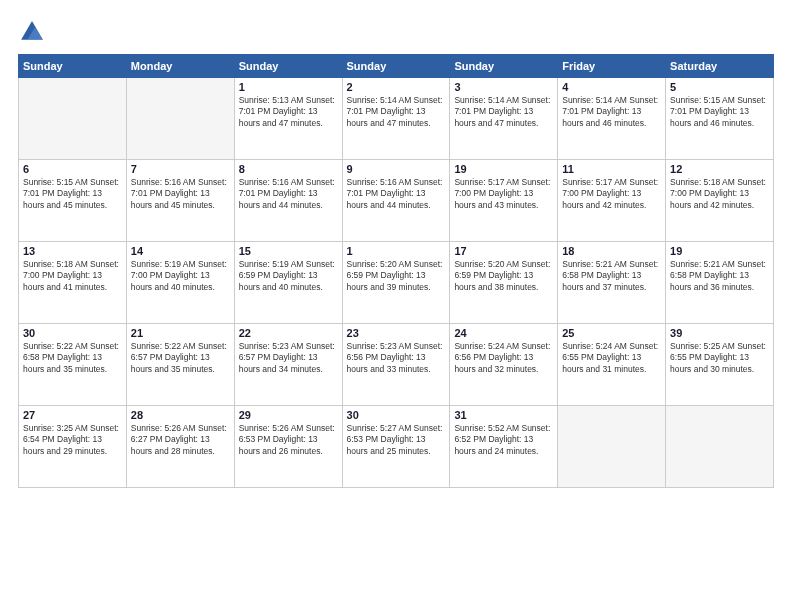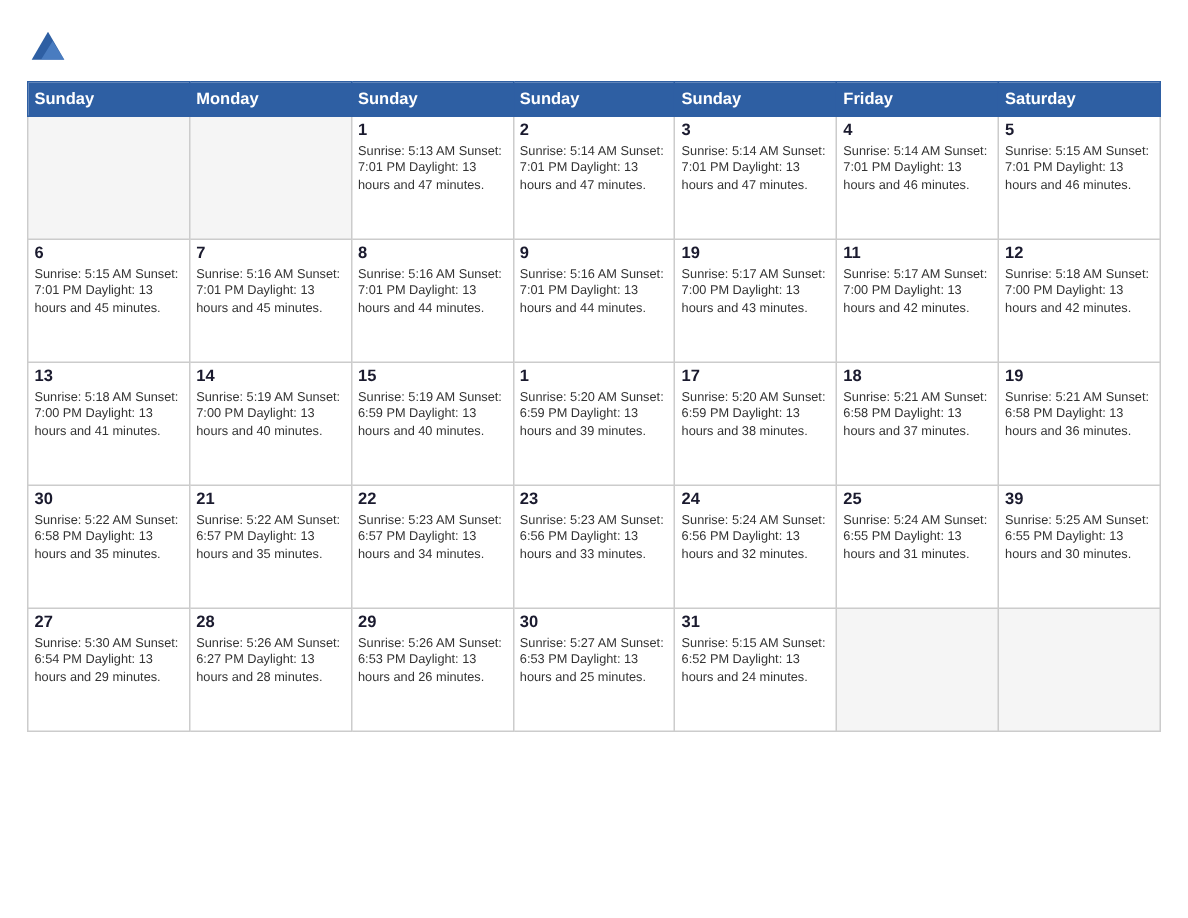--- a/index.html
+++ b/index.html
@@ -323,21 +323,21 @@
             <span class="day-num">39</span>
             <div class="day-info">Sunrise: 5:25 AM
 Sunset: 6:55 PM
 Daylight: 13 hours
 and 30 minutes.</div>
           </td>
         </tr>
         <tr>
           <td>
             <span class="day-num">27</span>
-            <div class="day-info">Sunrise: 5:30 AM
+            <div class="day-info">Sunrise: 3:25 AM
 Sunset: 6:54 PM
 Daylight: 13 hours
 and 29 minutes.</div>
           </td>
           <td>
             <span class="day-num">28</span>
             <div class="day-info">Sunrise: 5:26 AM
 Sunset: 6:27 PM
 Daylight: 13 hours
 and 28 minutes.</div>
@@ -351,21 +351,21 @@
           </td>
           <td>
             <span class="day-num">30</span>
             <div class="day-info">Sunrise: 5:27 AM
 Sunset: 6:53 PM
 Daylight: 13 hours
 and 25 minutes.</div>
           </td>
           <td>
             <span class="day-num">31</span>
-            <div class="day-info">Sunrise: 5:15 AM
+            <div class="day-info">Sunrise: 5:52 AM
 Sunset: 6:52 PM
 Daylight: 13 hours
 and 24 minutes.</div>
           </td>
           <td class="empty"></td>
           <td class="empty"></td>
         </tr>
       </tbody>
   </table>
 </div>

